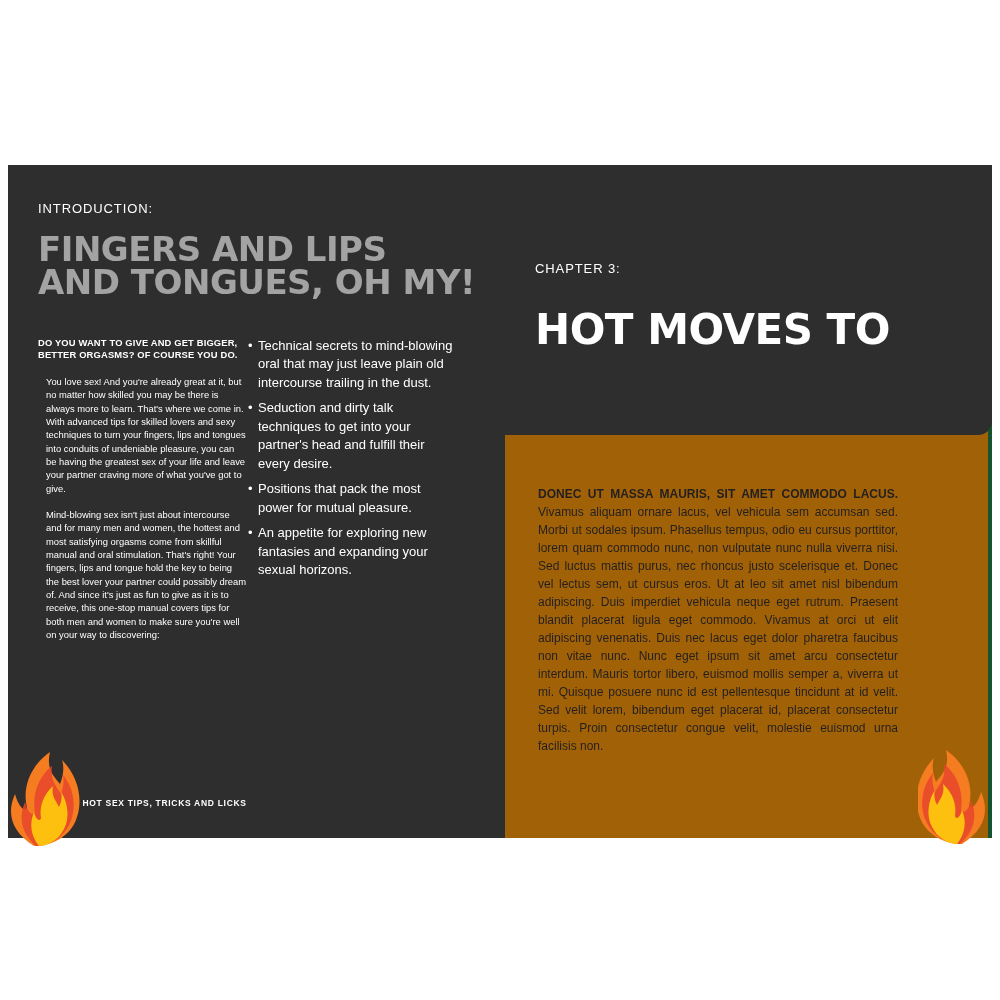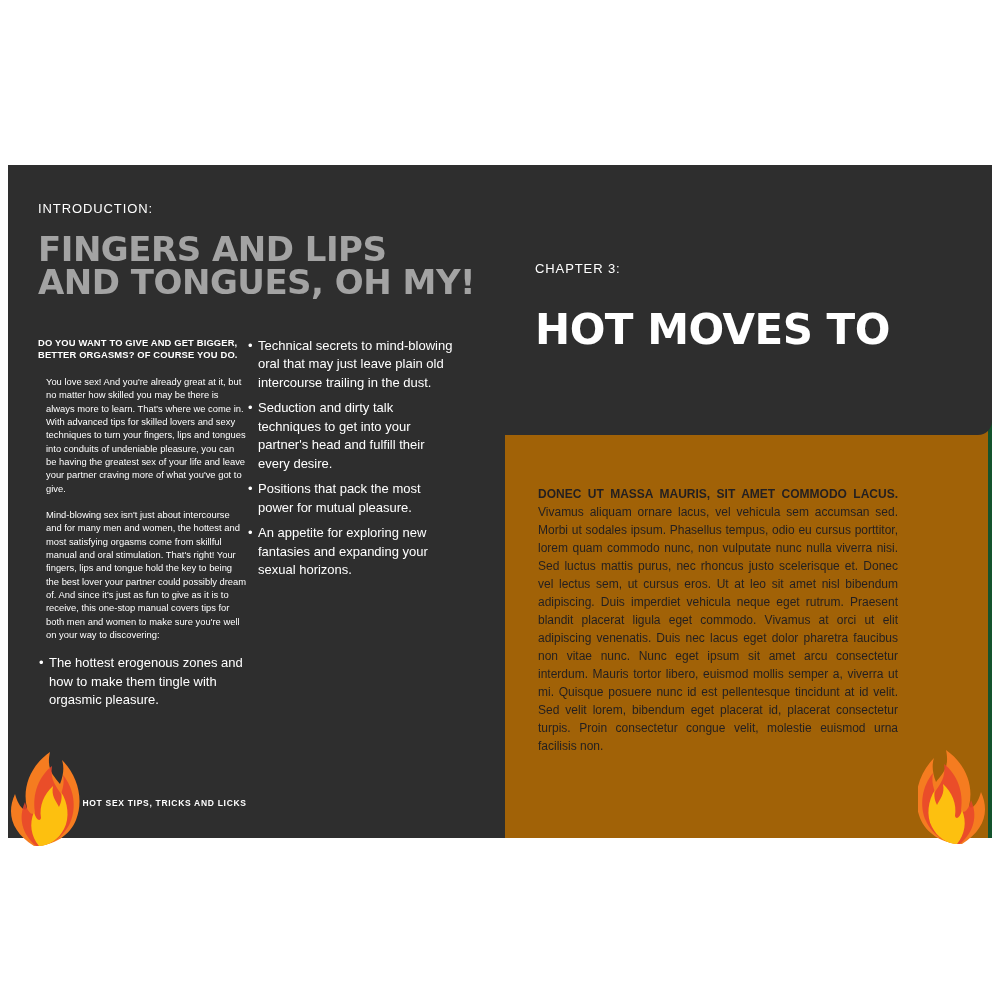--- a/index.html
+++ b/index.html
@@ -203,21 +203,20 @@
       <span class="l1">FINGERS AND LIPS</span>
       <span class="l2">AND TONGUES, OH MY!</span>
     </div>
 
     <div class="cols">
       <div class="col">
         <p class="lead-bold">DO YOU WANT TO GIVE AND GET BIGGER, BETTER ORGASMS? OF COURSE YOU DO.</p>
         <p class="body-p">You love sex! And you're already great at it, but no matter how skilled you may be there is always more to learn. That's where we come in. With advanced tips for skilled lovers and sexy techniques to turn your fingers, lips and tongues into conduits of undeniable pleasure, you can be having the greatest sex of your life and leave your partner craving more of what you've got to give.</p>
         <p class="body-p">Mind-blowing sex isn't just about intercourse and for many men and women, the hottest and most satisfying orgasms come from skillful manual and oral stimulation. That's right! Your fingers, lips and tongue hold the key to being the best lover your partner could possibly dream of. And since it's just as fun to give as it is to receive, this one-stop manual covers tips for both men and women to make sure you're well on your way to discovering:</p>
         <ul class="bullets">
-          <li>The hottest erogenous zones and how to make them tingle with orgasmic pleasure.</li>
         </ul>
       </div>
       <div class="col">
         <ul class="bullets">
           <li>Technical secrets to mind-blowing oral that may just leave plain old intercourse trailing in the dust.</li>
           <li>Seduction and dirty talk techniques to get into your partner's head and fulfill their every desire.</li>
           <li>Positions that pack the most power for mutual pleasure.</li>
           <li>An appetite for exploring new fantasies and expanding your sexual horizons.</li>
         </ul>
       </div>

